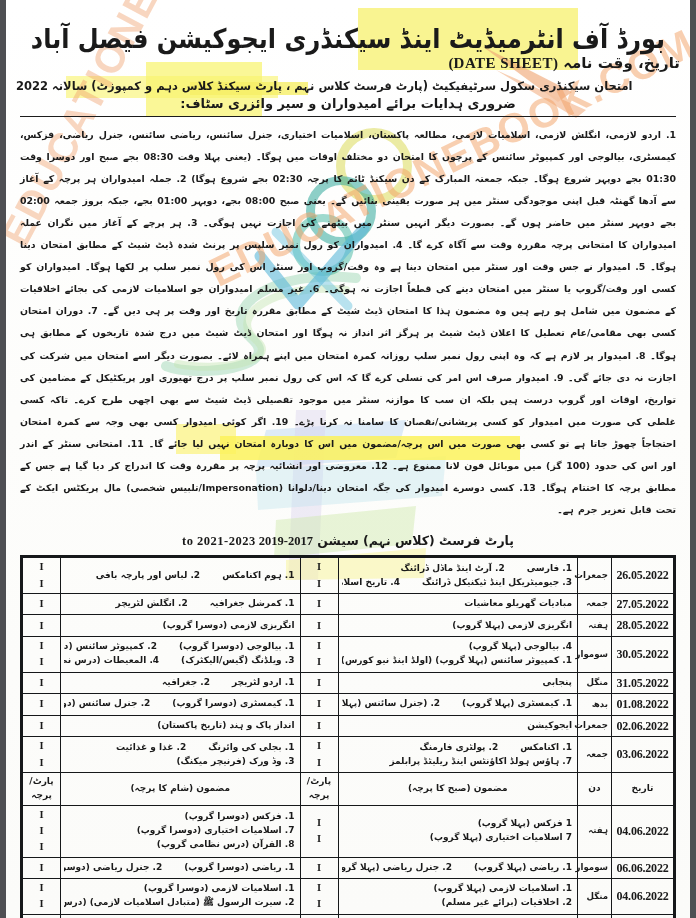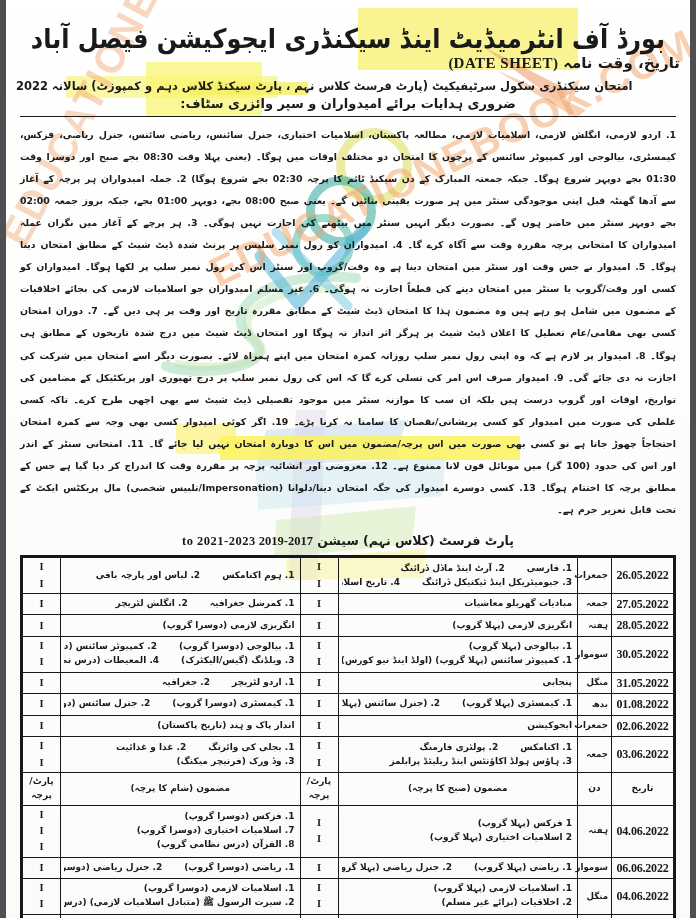--- a/index.html
+++ b/index.html
@@ -393,21 +393,21 @@
                 <span class="ln">انگریزی لازمی (دوسرا گروپ)</span>
               </td>
               <td class="part">
                 <span class="ln">I</span>
               </td>
             </tr>
             <tr>
               <td class="date">30.05.2022</td>
               <td class="day">سوموار</td>
               <td class="subj">
-                <span class="ln">1. بیالوجی (پہلا گروپ)</span>
+                <span class="ln">4. بیالوجی (پہلا گروپ)</span>
                 <span class="ln">1. کمپیوٹر سائنس (پہلا گروپ) (اولڈ اینڈ نیو کورس)</span>
               </td>
               <td class="part">
                 <span class="ln">I</span>
                 <span class="ln">I</span>
               </td>
               <td class="subj">
                 <span class="ln">1. بیالوجی (دوسرا گروپ)<span class="sp"></span>2. کمپیوٹر سائنس (دوسرا گروپ) (اولڈ اینڈ نیو کورس)</span>
                 <span class="ln">3. ویلڈنگ (گیس/الیکٹرک)<span class="sp"></span>4. المعیطات (درس نظامی گروپ)</span>
               </td>
@@ -462,21 +462,21 @@
               </td>
               <td class="part">
                 <span class="ln">I</span>
               </td>
             </tr>
             <tr>
               <td class="date">03.06.2022</td>
               <td class="day">جمعہ</td>
               <td class="subj">
                 <span class="ln">1. اکنامکس<span class="sp"></span>2. پولٹری فارمنگ</span>
-                <span class="ln">3. ہاؤس ہولڈ اکاؤنٹس اینڈ ریلیٹڈ پرابلمز</span>
+                <span class="ln">7. ہاؤس ہولڈ اکاؤنٹس اینڈ ریلیٹڈ پرابلمز</span>
               </td>
               <td class="part">
                 <span class="ln">I</span>
                 <span class="ln">I</span>
               </td>
               <td class="subj">
                 <span class="ln">1. بجلی کی وائرنگ<span class="sp"></span>2. غذا و غذائیت</span>
                 <span class="ln">3. وڈ ورک (فرنیچر میکنگ)</span>
               </td>
               <td class="part">
@@ -494,21 +494,21 @@
               <td>مضمون (شام کا پرچہ)</td>
               <td>پارٹ/پرچہ</td>
             </tr>
           </tbody>
         <tbody id="tbody-2">
             <tr>
               <td class="date">04.06.2022</td>
               <td class="day">ہفتہ</td>
               <td class="subj">
                 <span class="ln">1 فزکس (پہلا گروپ)</span>
-                <span class="ln">2 اسلامیات اختیاری (پہلا گروپ)</span>
+                <span class="ln">7 اسلامیات اختیاری (پہلا گروپ)</span>
                 <span class="ln"></span>
               </td>
               <td class="part">
                 <span class="ln">I</span>
                 <span class="ln">I</span>
                 <span class="ln"></span>
               </td>
               <td class="subj">
                 <span class="ln">1. فزکس (دوسرا گروپ)</span>
                 <span class="ln">7. اسلامیات اختیاری (دوسرا گروپ)</span>

